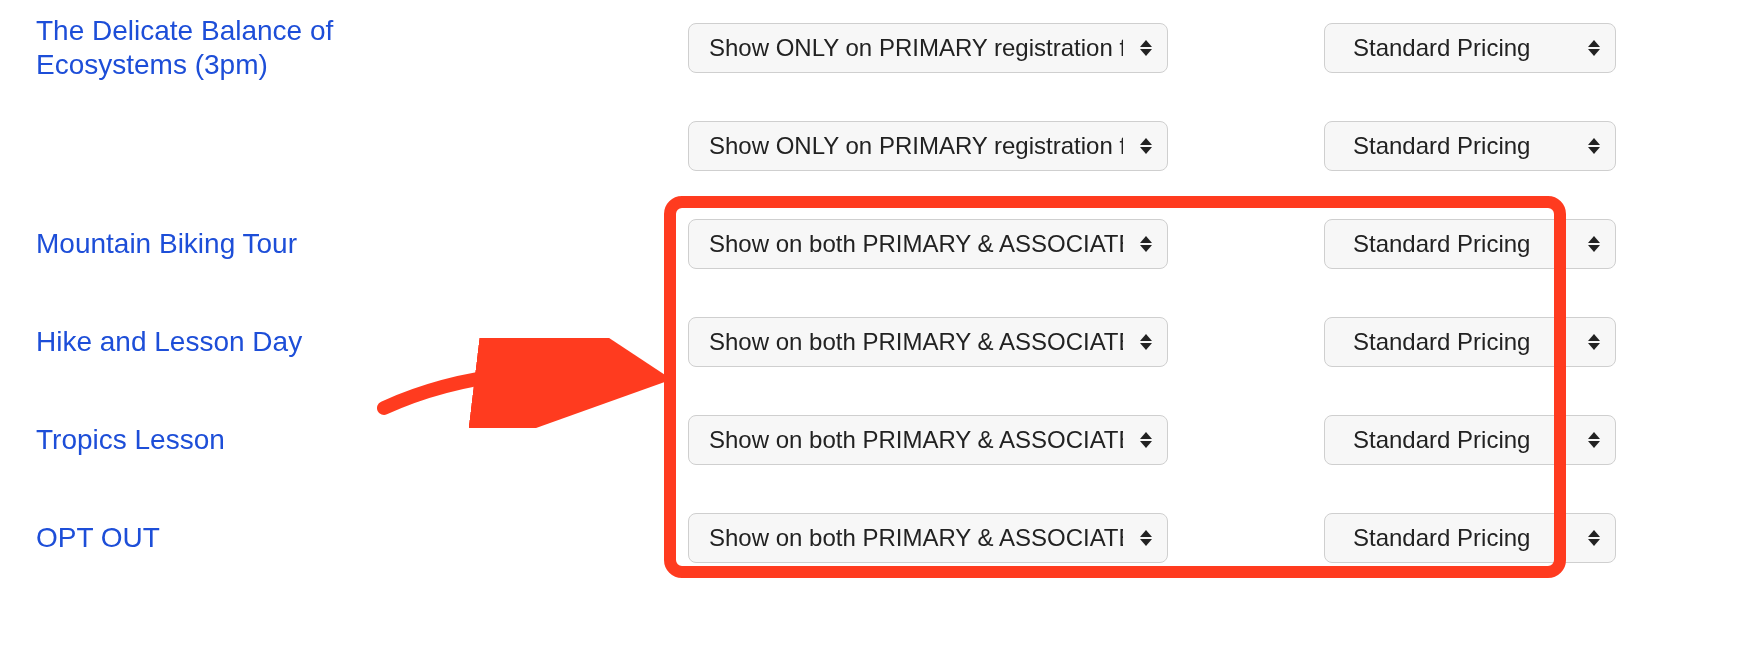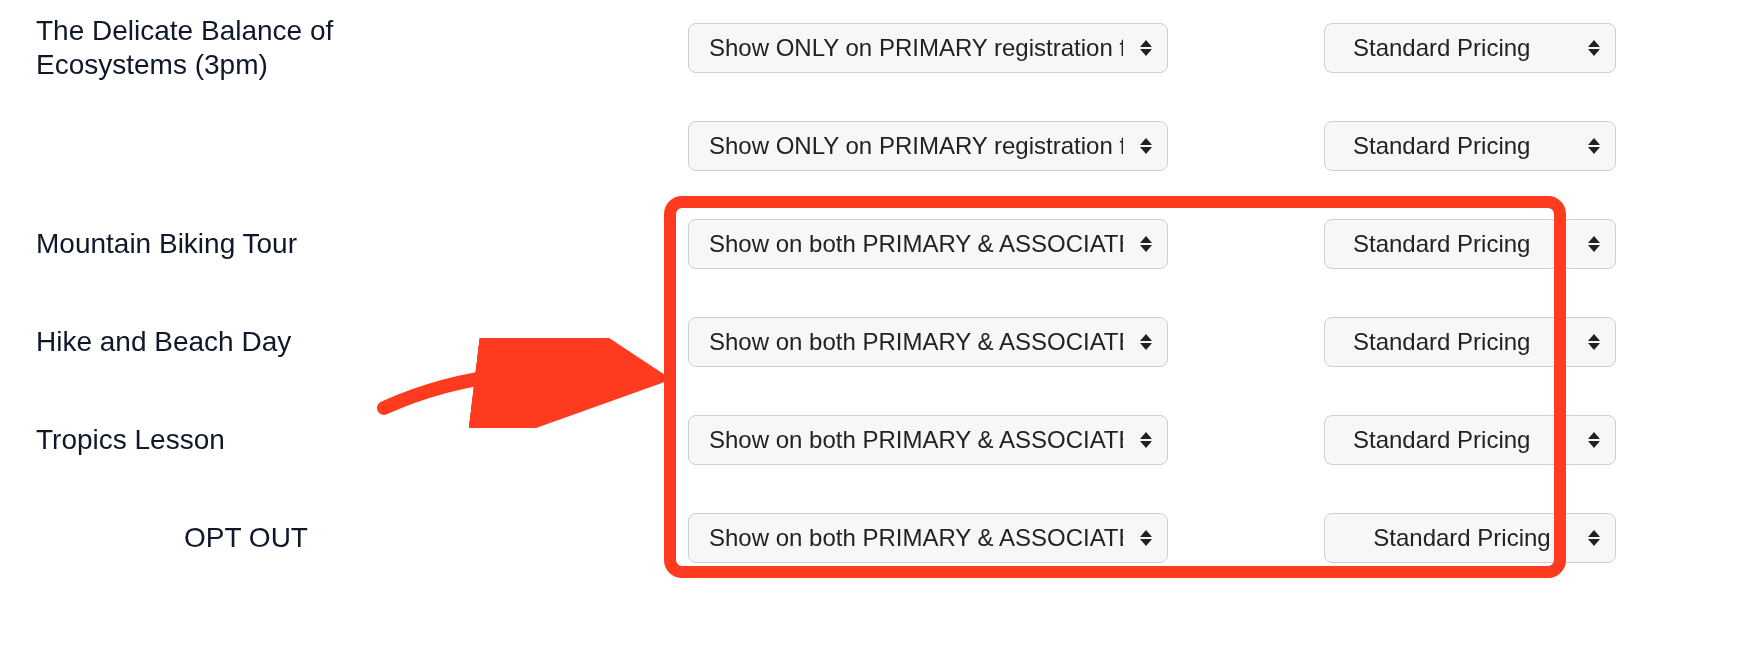--- a/index.html
+++ b/index.html
@@ -25,21 +25,21 @@
     align-items: center;
     height: 96px;
   }
 
   .label-cell {
     position: absolute;
     left: 36px;
     width: 420px;
     font-size: 28px;
     line-height: 1.2;
-    color: #0f172a;
+    color: #1d4ed8;
   }
 
   .select-wrap {
     position: absolute;
     background: #f7f7f7;
     border: 1px solid #cfcfcf;
     border-radius: 8px;
     height: 50px;
     display: flex;
     align-items: center;
@@ -144,21 +144,21 @@
       <span class="select-value">Show on both PRIMARY &amp; ASSOCIATE forms</span>
       <span class="caret"></span>
     </div>
     <div class="select-wrap pricing-select">
       <span class="select-value">Standard Pricing</span>
       <span class="caret"></span>
     </div>
   </div>
 
   <div class="row" style="top:294px; position:absolute; width:100%;">
-    <div class="label-cell">Hike and Beach Day</div>
+    <div class="label-cell">Hike and Lesson Day</div>
     <div class="select-wrap visibility-select">
       <span class="select-value">Show on both PRIMARY &amp; ASSOCIATE forms</span>
       <span class="caret"></span>
     </div>
     <div class="select-wrap pricing-select">
       <span class="select-value">Standard Pricing</span>
       <span class="caret"></span>
     </div>
   </div>
 
@@ -167,21 +167,21 @@
     <div class="select-wrap visibility-select">
       <span class="select-value">Show on both PRIMARY &amp; ASSOCIATE forms</span>
       <span class="caret"></span>
     </div>
     <div class="select-wrap pricing-select">
       <span class="select-value">Standard Pricing</span>
       <span class="caret"></span>
     </div>
   </div>
 
-  <div class="row" style="top:490px; position:absolute; width:100%;text-align:center;">
+  <div class="row" style="top:490px; position:absolute; width:100%;">
     <div class="label-cell">OPT OUT</div>
     <div class="select-wrap visibility-select">
       <span class="select-value">Show on both PRIMARY &amp; ASSOCIATE forms</span>
       <span class="caret"></span>
     </div>
     <div class="select-wrap pricing-select">
       <span class="select-value">Standard Pricing</span>
       <span class="caret"></span>
     </div>
   </div>

